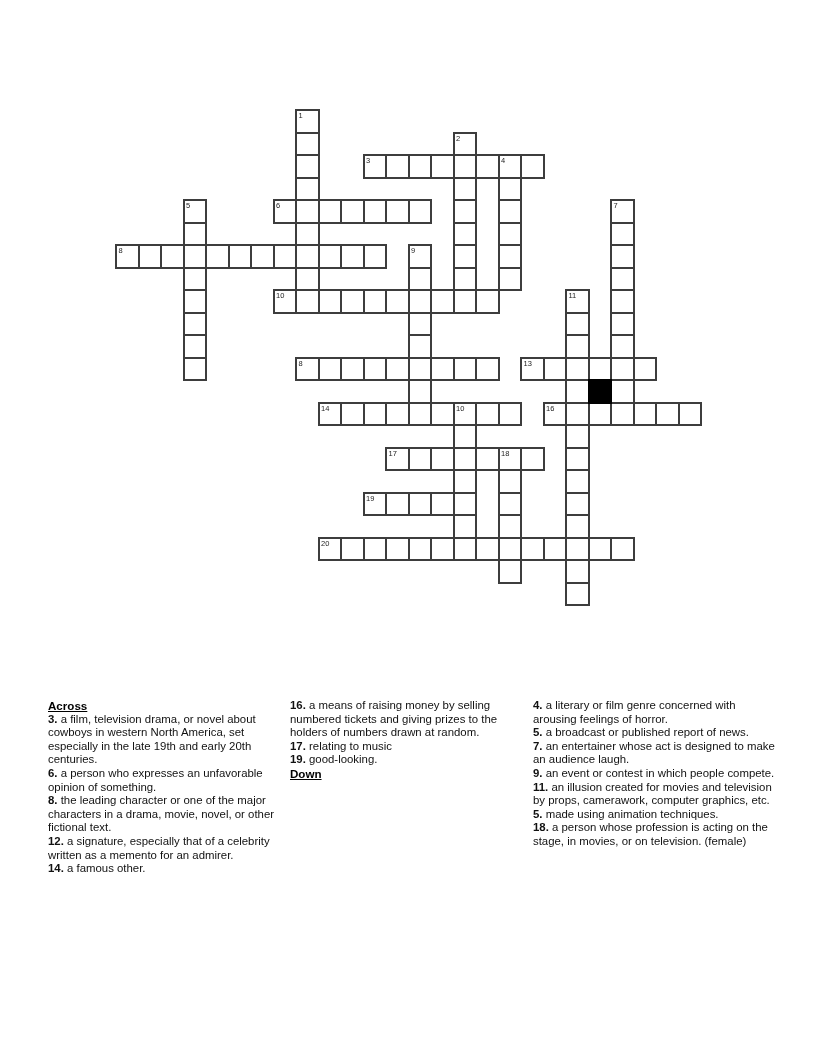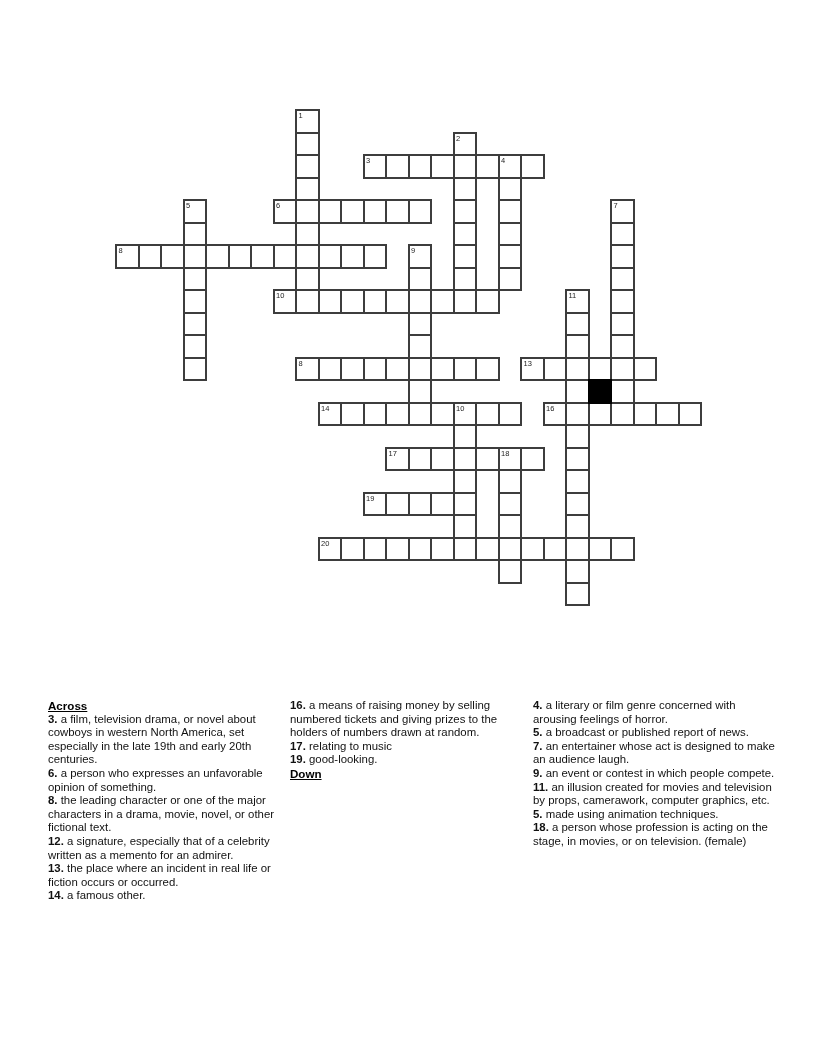--- a/index.html
+++ b/index.html
@@ -240,21 +240,20 @@
     </div>
 
   <div class="clues">
 
     <div class="clue-col" style="left:48px">
       <h2 class="clue-heading">Across</h2>
       <p class="clue"><span class="cnum">3.</span> <span class="ctext">a film, television drama, or novel about cowboys in western North America, set especially in the late 19th and early 20th centuries.</span></p>
       <p class="clue"><span class="cnum">6.</span> <span class="ctext">a person who expresses an unfavorable opinion of something.</span></p>
       <p class="clue"><span class="cnum">8.</span> <span class="ctext">the leading character or one of the major characters in a drama, movie, novel, or other fictional text.</span></p>
       <p class="clue"><span class="cnum">12.</span> <span class="ctext">a signature, especially that of a celebrity written as a memento for an admirer.</span></p>
-      <p class="clue"><span class="cnum">13.</span> <span class="ctext">the place where an incident in real life or fiction occurs or occurred.</span></p>
       <p class="clue"><span class="cnum">14.</span> <span class="ctext">a famous other.</span></p>
     </div>
 
     <div class="clue-col" style="left:290px">
       <p class="clue"><span class="cnum">16.</span> <span class="ctext">a means of raising money by selling numbered tickets and giving prizes to the holders of numbers drawn at random.</span></p>
       <p class="clue"><span class="cnum">17.</span> <span class="ctext">relating to music</span></p>
       <p class="clue"><span class="cnum">19.</span> <span class="ctext">good-looking.</span></p>
       <h2 class="clue-heading">Down</h2>
     </div>
 

